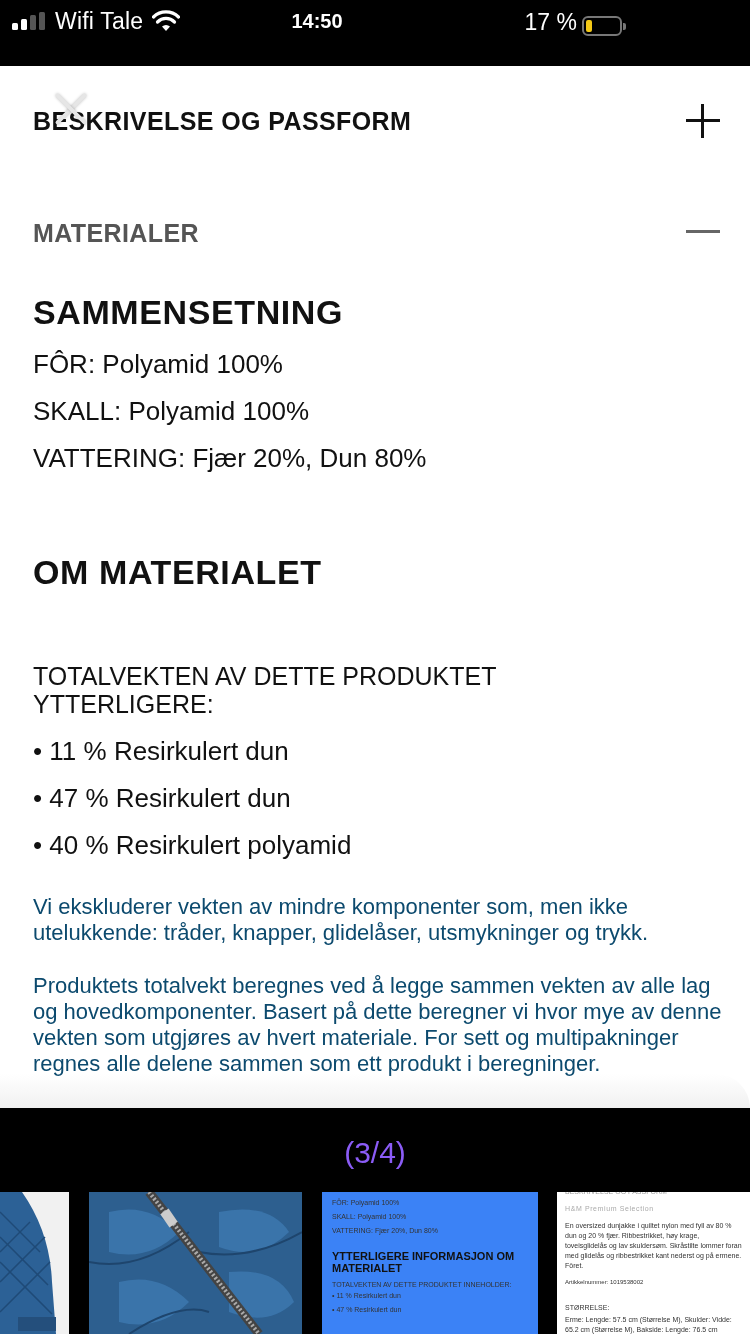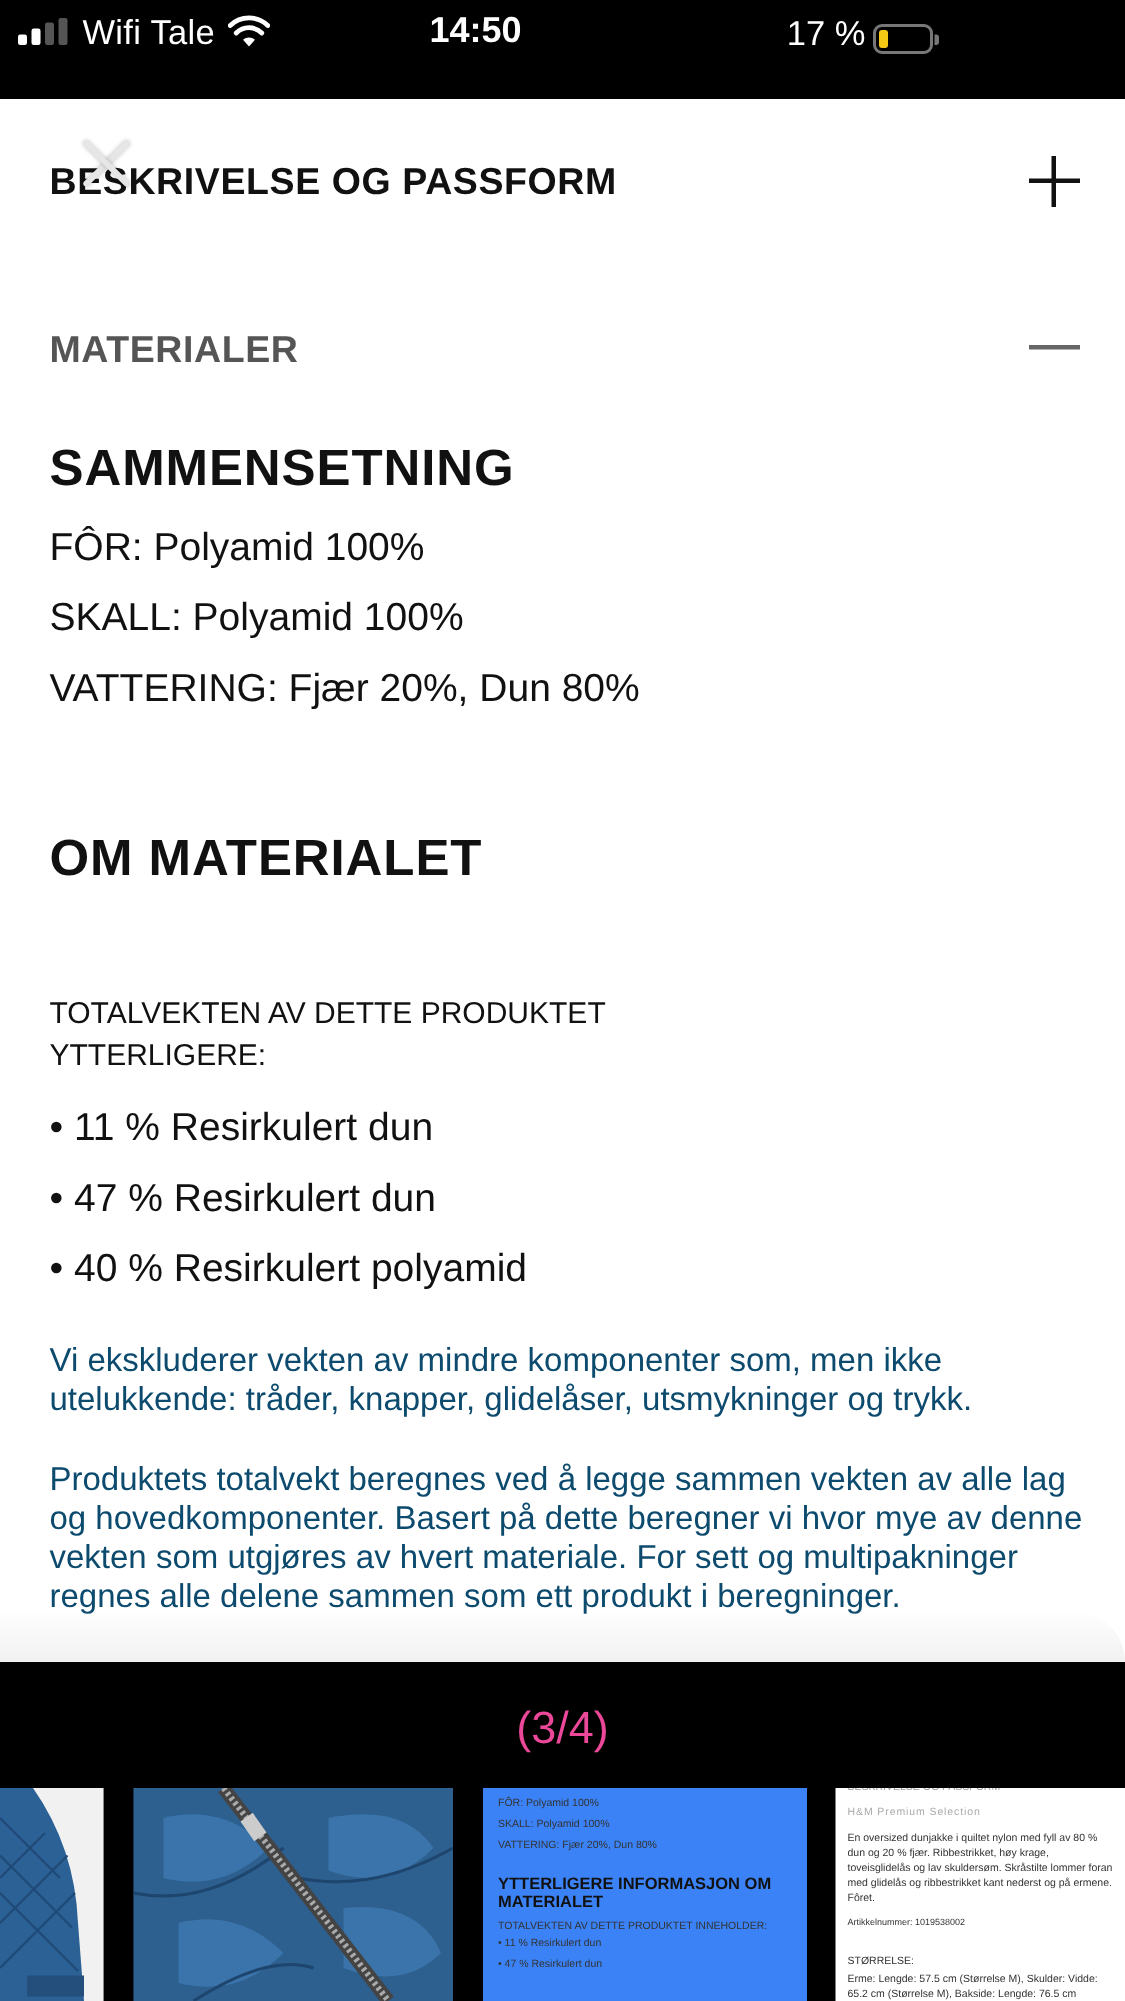--- a/index.html
+++ b/index.html
@@ -7,21 +7,21 @@
   body { font-family: "Liberation Sans", sans-serif; position: relative; }
 
   
   .status-bar { position: absolute; left: 0; top: 0; width: 634px; height: 66px; background: #000; color: #fff; }
   .sb-left { position: absolute; left: 12px; top: 6px; display: flex; align-items: center; height: 30px; }
   .signal { display: flex; align-items: flex-end; gap: 3px; height: 18px; margin-right: 10px; }
   .signal span { display: block; width: 6px; border-radius: 1.5px; background: #fff; }
   .signal span.dim { background: #555; }
   .carrier { font-size: 23px; letter-spacing: 0.2px; }
   .wifi { margin-left: 9px; width: 28px; height: 22px; }
-  .sb-time { position: absolute; left: 0; right: 0; top: 6px; text-align: center; font-size: 24px; font-weight: bold; height: 30px; line-height: 30px; }
+  .sb-time { position: absolute; left: 0; right: 0; top: 6px; text-align: center; font-size: 20px; font-weight: bold; height: 30px; line-height: 30px; }
   .sb-right { position: absolute; right: 12px; top: 6px; display: flex; align-items: flex-end; height: 30px; }
   .batt-pct { font-size: 23px; margin-right: 5px; }
   .battery { position: relative; width: 40px; height: 20px; border: 2px solid #777; border-radius: 6px; }
   .battery .fill { position: absolute; left: 2px; top: 2px; width: 6px; height: 12px; background: #f4c916; border-radius: 2px; }
   .battery .nub { position: absolute; right: -6px; top: 5px; width: 3px; height: 7px; background: #777; border-radius: 0 2px 2px 0; }
 
   
   .content { position: absolute; left: 0; top: 66px; width: 750px; height: 1042px; background: #fff; overflow: hidden; }
   .close-x { position: absolute; left: 52px; top: 24px; width: 38px; height: 38px; z-index: 3; }
   .close-x::before, .close-x::after { content: ""; position: absolute; left: 17px; top: -2px; width: 4px; height: 42px; background: #e6e6e6; border-radius: 2px; box-shadow: 0 0 3px rgba(0,0,0,0.25); }
@@ -35,28 +35,28 @@
   .plus { position: relative; width: 34px; height: 34px; }
   .plus::before { content: ""; position: absolute; left: 0; top: 15px; width: 34px; height: 3px; background: #111; }
   .plus::after { content: ""; position: absolute; left: 15px; top: 0; width: 3px; height: 34px; background: #111; }
   .minus { position: relative; width: 34px; height: 34px; }
   .minus::before { content: ""; position: absolute; left: 0; top: 14px; width: 34px; height: 3px; background: #666; }
 
   .h2 { position: absolute; left: 33px; font-size: 34px; font-weight: bold; color: #111; letter-spacing: 0.6px; line-height: 37px; }
   .comp-h { top: 228px; }
   .comp-line { position: absolute; left: 33px; font-size: 26px; color: #111; }
   .more-h { top: 488px; width: 640px; }
-  .total-h { position: absolute; left: 33px; top: 596px; font-size: 20px; color: #111; line-height: 28px; width: 600px; }
+  .total-h { position: absolute; left: 33px; top: 596px; font-size: 25px; color: #111; line-height: 28px; width: 600px; }
   .bullet { position: absolute; left: 33px; font-size: 26px; color: #111; }
   .para { position: absolute; left: 33px; width: 690px; font-size: 22px; color: #0c4a6e; line-height: 26px; }
   .fade { position: absolute; left: 0; bottom: 0; width: 750px; height: 34px; background: linear-gradient(to bottom, rgba(255,255,255,0), rgba(240,240,240,0.95)); border-radius: 0 40px 0 0; }
 
   
   .viewer { position: absolute; left: 0; top: 1108px; width: 750px; height: 226px; background: #000; }
-  .counter { position: absolute; left: 0; right: 0; top: 28px; text-align: center; color: #ec4899; font-size: 30px; }
+  .counter { position: absolute; left: 0; right: 0; top: 28px; text-align: center; color: #8b5cf6; font-size: 30px; }
   .thumb { position: absolute; top: 84px; height: 142px; overflow: hidden; }
   .t1 { left: 0; width: 69px; background: #f1f1f1; }
   .t2 { left: 89px; width: 213px; background: #2d5f8f; }
   .t3 { left: 322px; width: 216px; background: #3b82f6; padding: 4px 10px; }
   .t4 { left: 557px; width: 193px; background: #fff; padding: 0 8px; }
   .t-small { font-size: 7px; color: #333; line-height: 14px; }
   .t-bold { font-size: 11px; font-weight: bold; color: #111; line-height: 12px; margin-top: 12px; margin-bottom: 6px; }
   .t-gray { font-size: 7px; color: #aaa; letter-spacing: 0.6px; }
   .t4 .t-body { font-size: 7px; color: #333; line-height: 10px; }
 </style>

